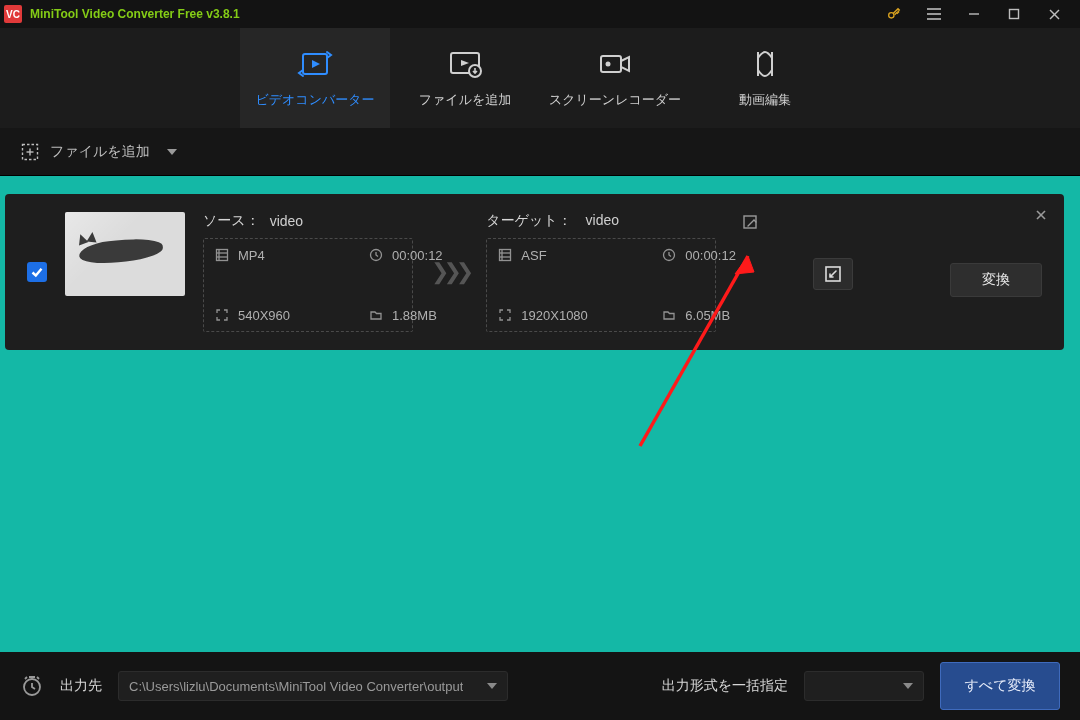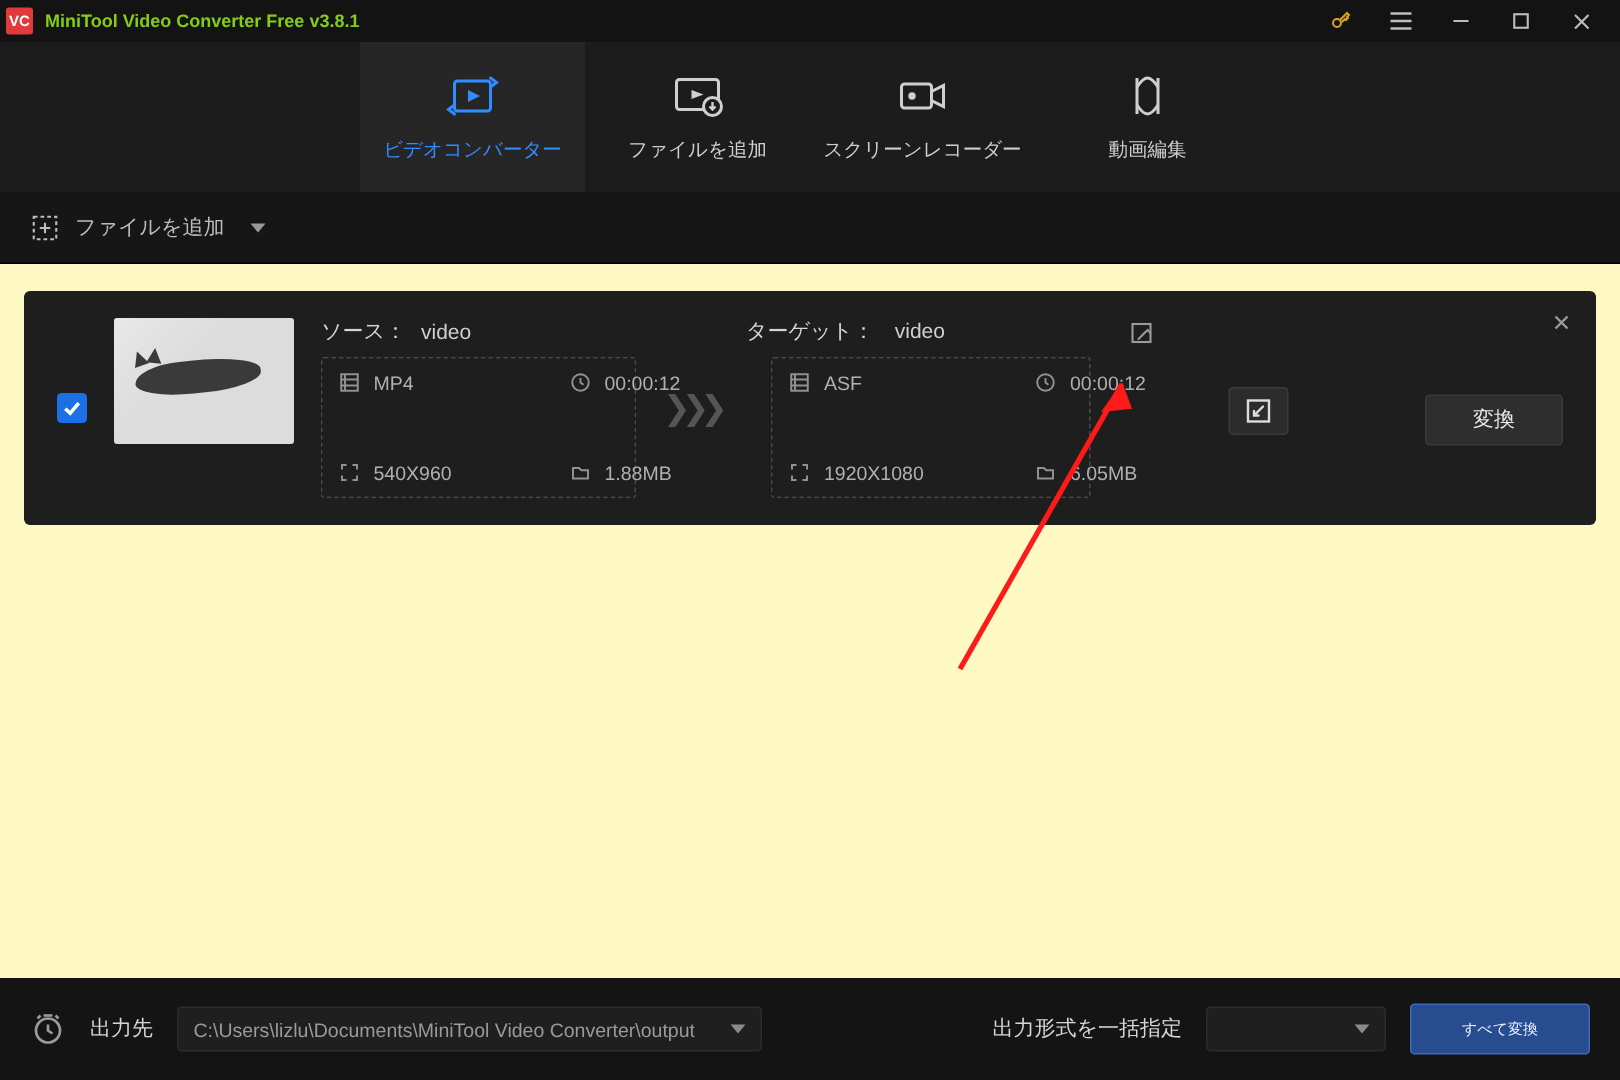--- a/index.html
+++ b/index.html
@@ -23,21 +23,21 @@
 
   
   .toolbar { height: 48px; background: #161616; display:flex; align-items:center; padding: 0 12px; border-bottom:1px solid #000; }
   .addfiles { display:flex; align-items:center; gap:10px; color:#bdbdbd; font-size:14px; padding:6px 8px; }
   .addfiles .addicon { width:20px; height:20px; display:flex; align-items:center; justify-content:center; }
   .toolbar .center { position:absolute; left:50%; transform:translateX(-50%); display:flex; }
   .segbtn { width:150px; height:34px; display:flex; align-items:center; justify-content:center; font-size:14px; color:#999; }
   .segbtn.active { background:#2d2d2d; color:#eee; border:1px solid #3a3a3a; border-radius:2px; }
 
   
-  .content { flex:1 1 auto; background:#fef9c3; padding: 18px 16px 0 16px; position:relative; overflow:hidden; }
+  .content { flex:1 1 auto; background:#14b8a6; padding: 18px 16px 0 5px; position:relative; overflow:hidden; }
 
   .card { background:#1e1e1e; border-radius:4px; padding:18px 22px; display:flex; align-items:flex-start; gap:18px; position:relative; }
 
   .chkwrap { display:flex; align-items:center; align-self:center; }
   .chk { width:20px; height:20px; background:#1d6fe6; border-radius:3px; display:flex; align-items:center; justify-content:center; }
 
   .thumb { width:120px; height:84px; background:#dcdcdc; border-radius:2px; position:relative; overflow:hidden; }
   .thumb .catshape { position:absolute; left:14px; top:28px; width:84px; height:22px; background:#3a3a3a; border-radius:40% 60% 50% 50% / 60% 50% 50% 50%; transform:rotate(-6deg); }
   .thumb .ear1 { position:absolute; left:12px; top:22px; width:0;height:0;border-left:5px solid transparent;border-right:5px solid transparent;border-bottom:10px solid #3a3a3a; transform:rotate(-20deg);}
   .thumb .ear2 { position:absolute; left:22px; top:20px; width:0;height:0;border-left:5px solid transparent;border-right:5px solid transparent;border-bottom:10px solid #3a3a3a; transform:rotate(5deg);}
@@ -71,21 +71,21 @@
   .ann-arrow line, .ann-arrow polygon { stroke:#ff1a1a; fill:#ff1a1a; }
 
   
   .footer { height:68px; background:#141414; display:flex; align-items:center; padding:0 20px; gap:16px; }
   .footer .ficon { color:#9a9a9a; }
   .footer .label { font-size:14px; color:#d6d6d6; }
   .pathbox, .fmtbox { background:#1f1f1f; border:1px solid #2c2c2c; border-radius:3px; height:30px; display:flex; align-items:center; padding:0 10px; color:#9a9a9a; font-size:13px; gap:10px;}
   .pathbox { width:390px; justify-content:space-between; }
   .fmtbox { width:120px; justify-content:flex-end; }
   .footer .grow { flex:1 1 auto; }
-  .convertall { width:120px; height:34px; background:#274c8f; border:1px solid #3f6bbd; border-radius:3px; color:#e9eefb; font-size:10px; display:flex; align-items:center; justify-content:center; }
+  .convertall { width:120px; height:48px; background:#274c8f; border:1px solid #3f6bbd; border-radius:3px; color:#e9eefb; font-size:14px; display:flex; align-items:center; justify-content:center; }
 
   svg { display:block; }
 </style>
 </head>
 <body>
 
 <div class="app">
 
   <div class="titlebar">
     <div class="logo">VC</div>
@@ -250,21 +250,21 @@
 
       <div class="arrows">❯❯❯</div>
 
       <div class="block targetblock">
         <div class="blocklabel" style="justify-content:space-between;">
           <span>
             <span class="head">ターゲット：</span>
             <span class="val" style="margin-left:10px;">video</span>
           </span>
         </div>
-        <div class="statbox" style="grid-template-columns: 120px 110px; margin-left: 17px;">
+        <div class="statbox" style="grid-template-columns: 120px 110px;">
           <div class="stat">
             <span class="sicon">
                 <svg width="14" height="14" viewBox="0 0 14 14" fill="none" stroke="currentColor" stroke-width="1.3">
                   <rect x="1.5" y="1.5" width="11" height="11"></rect>
                   <line x1="1.5" y1="5" x2="12.5" y2="5"></line>
                   <line x1="1.5" y1="9" x2="12.5" y2="9"></line>
                   <line x1="4" y1="1.5" x2="4" y2="12.5"></line>
                 </svg>
               </span>
             <span>ASF</span>

